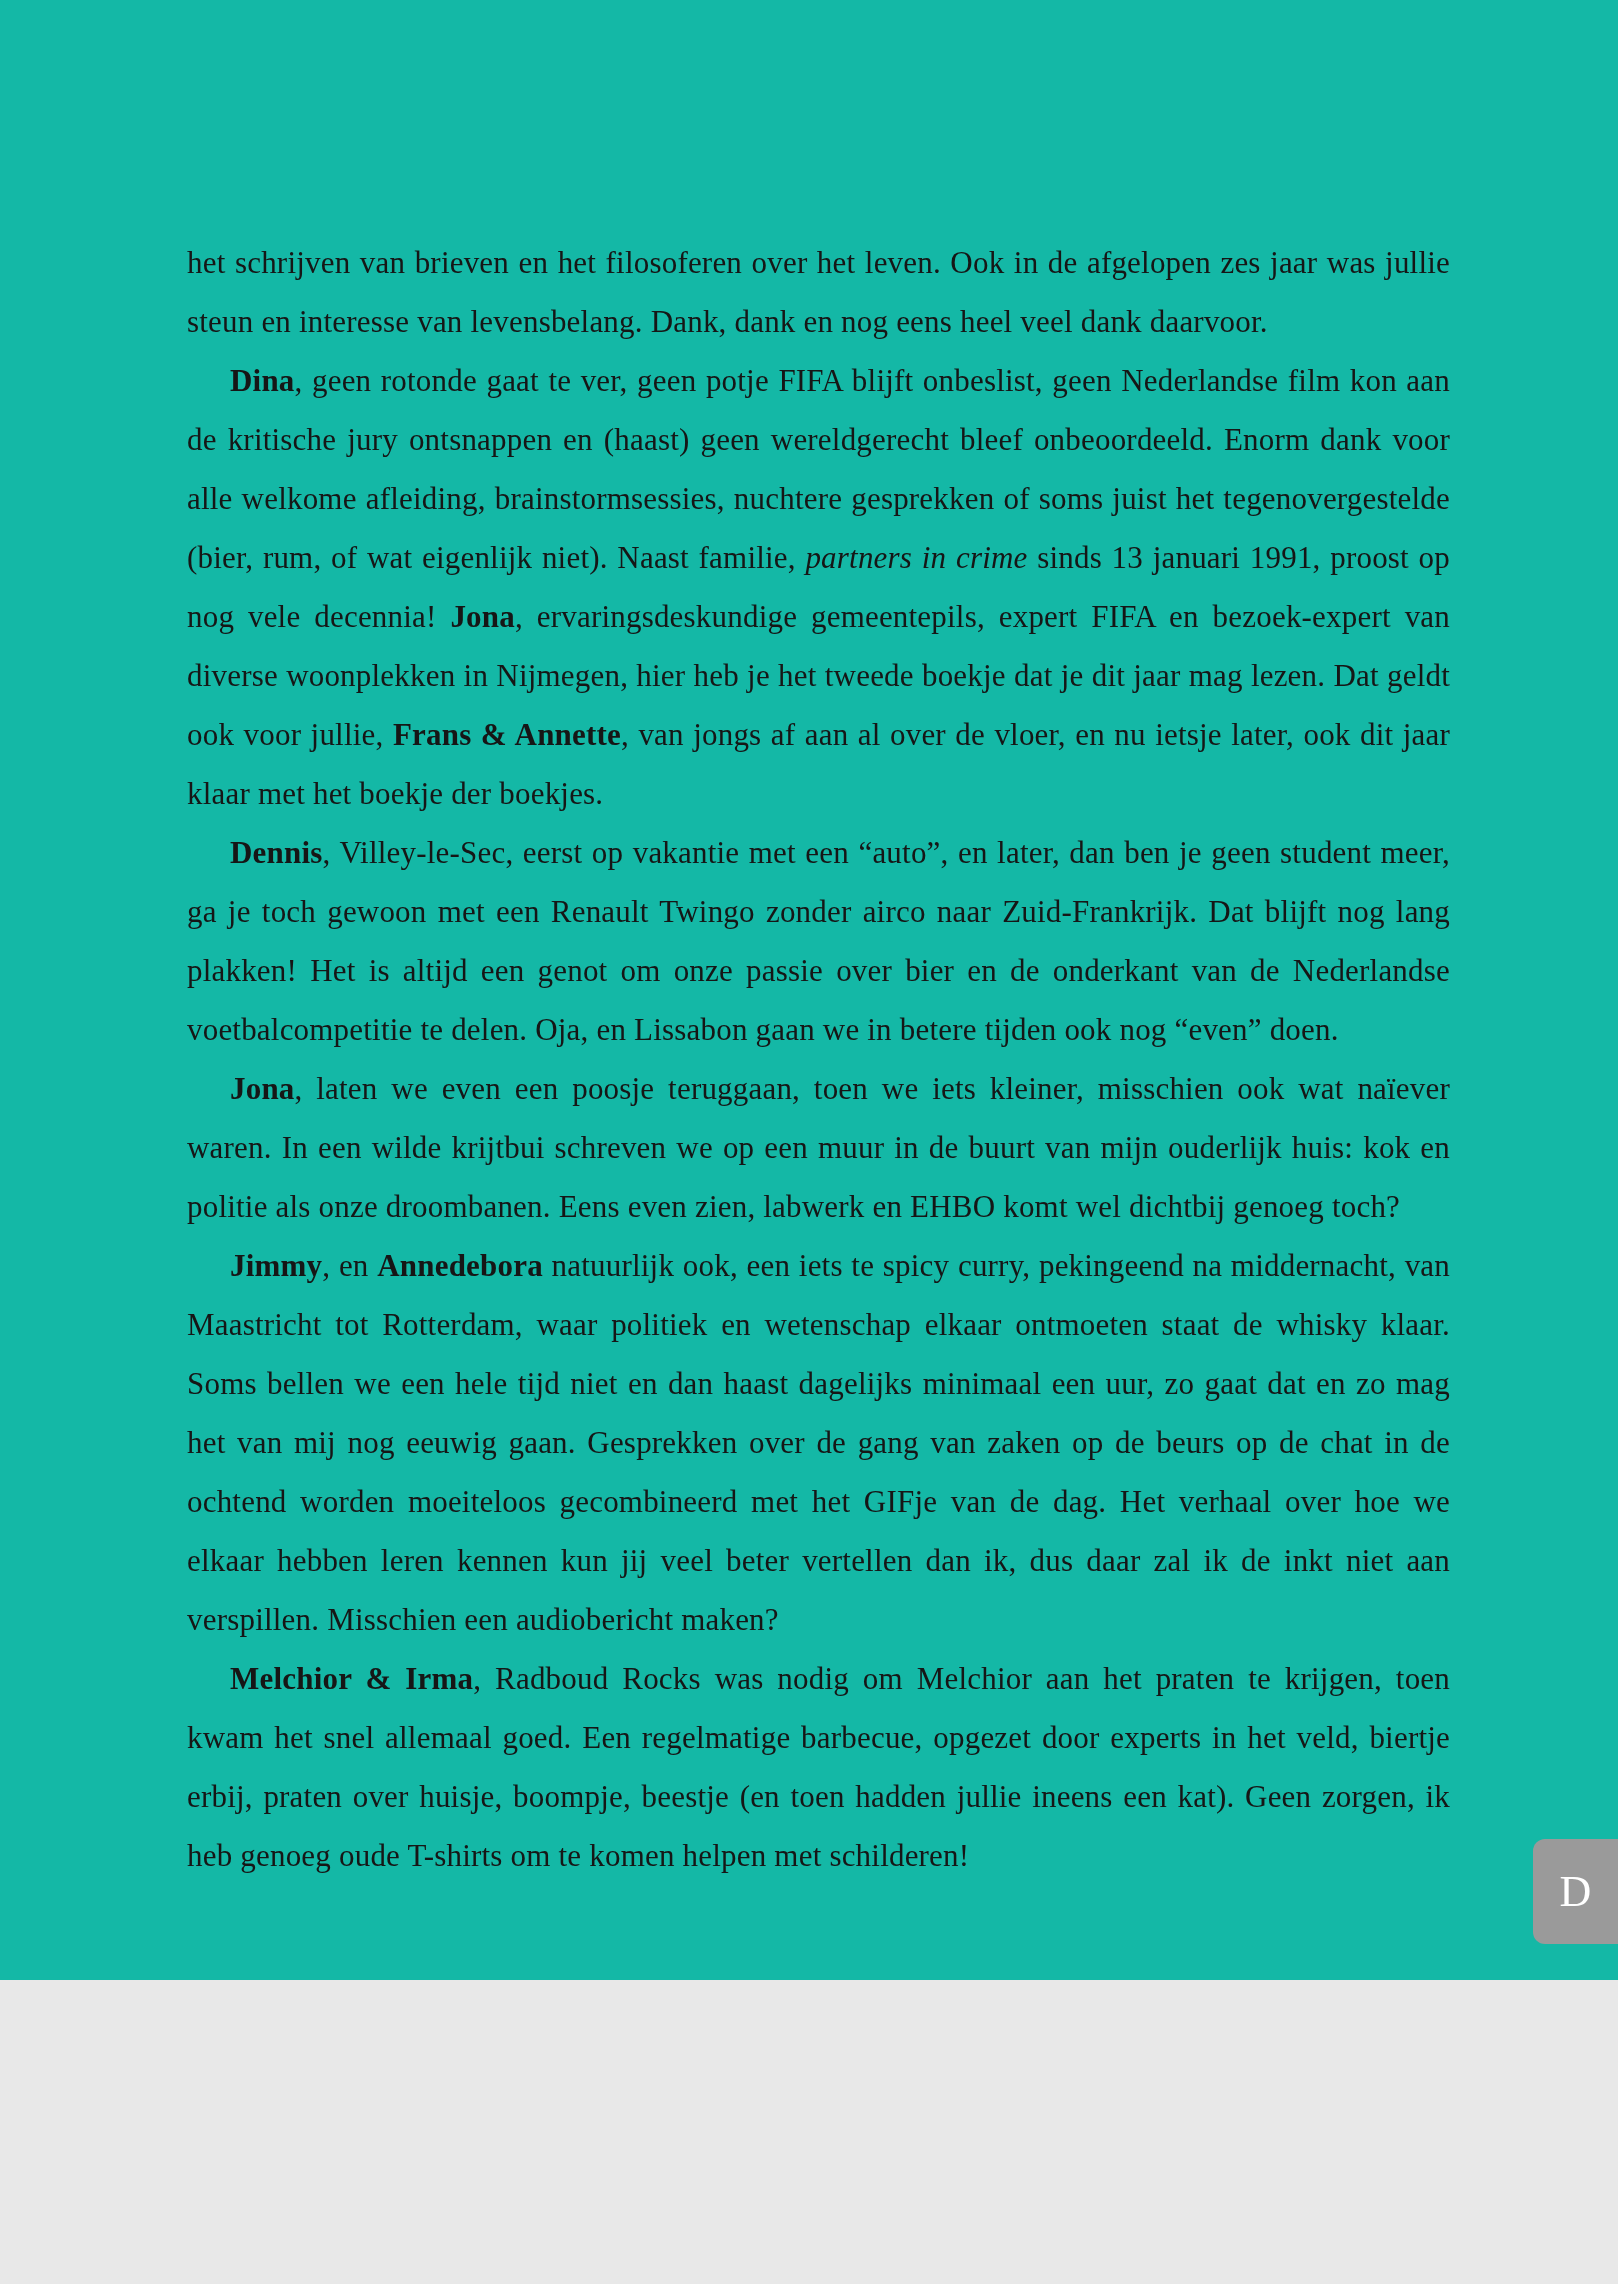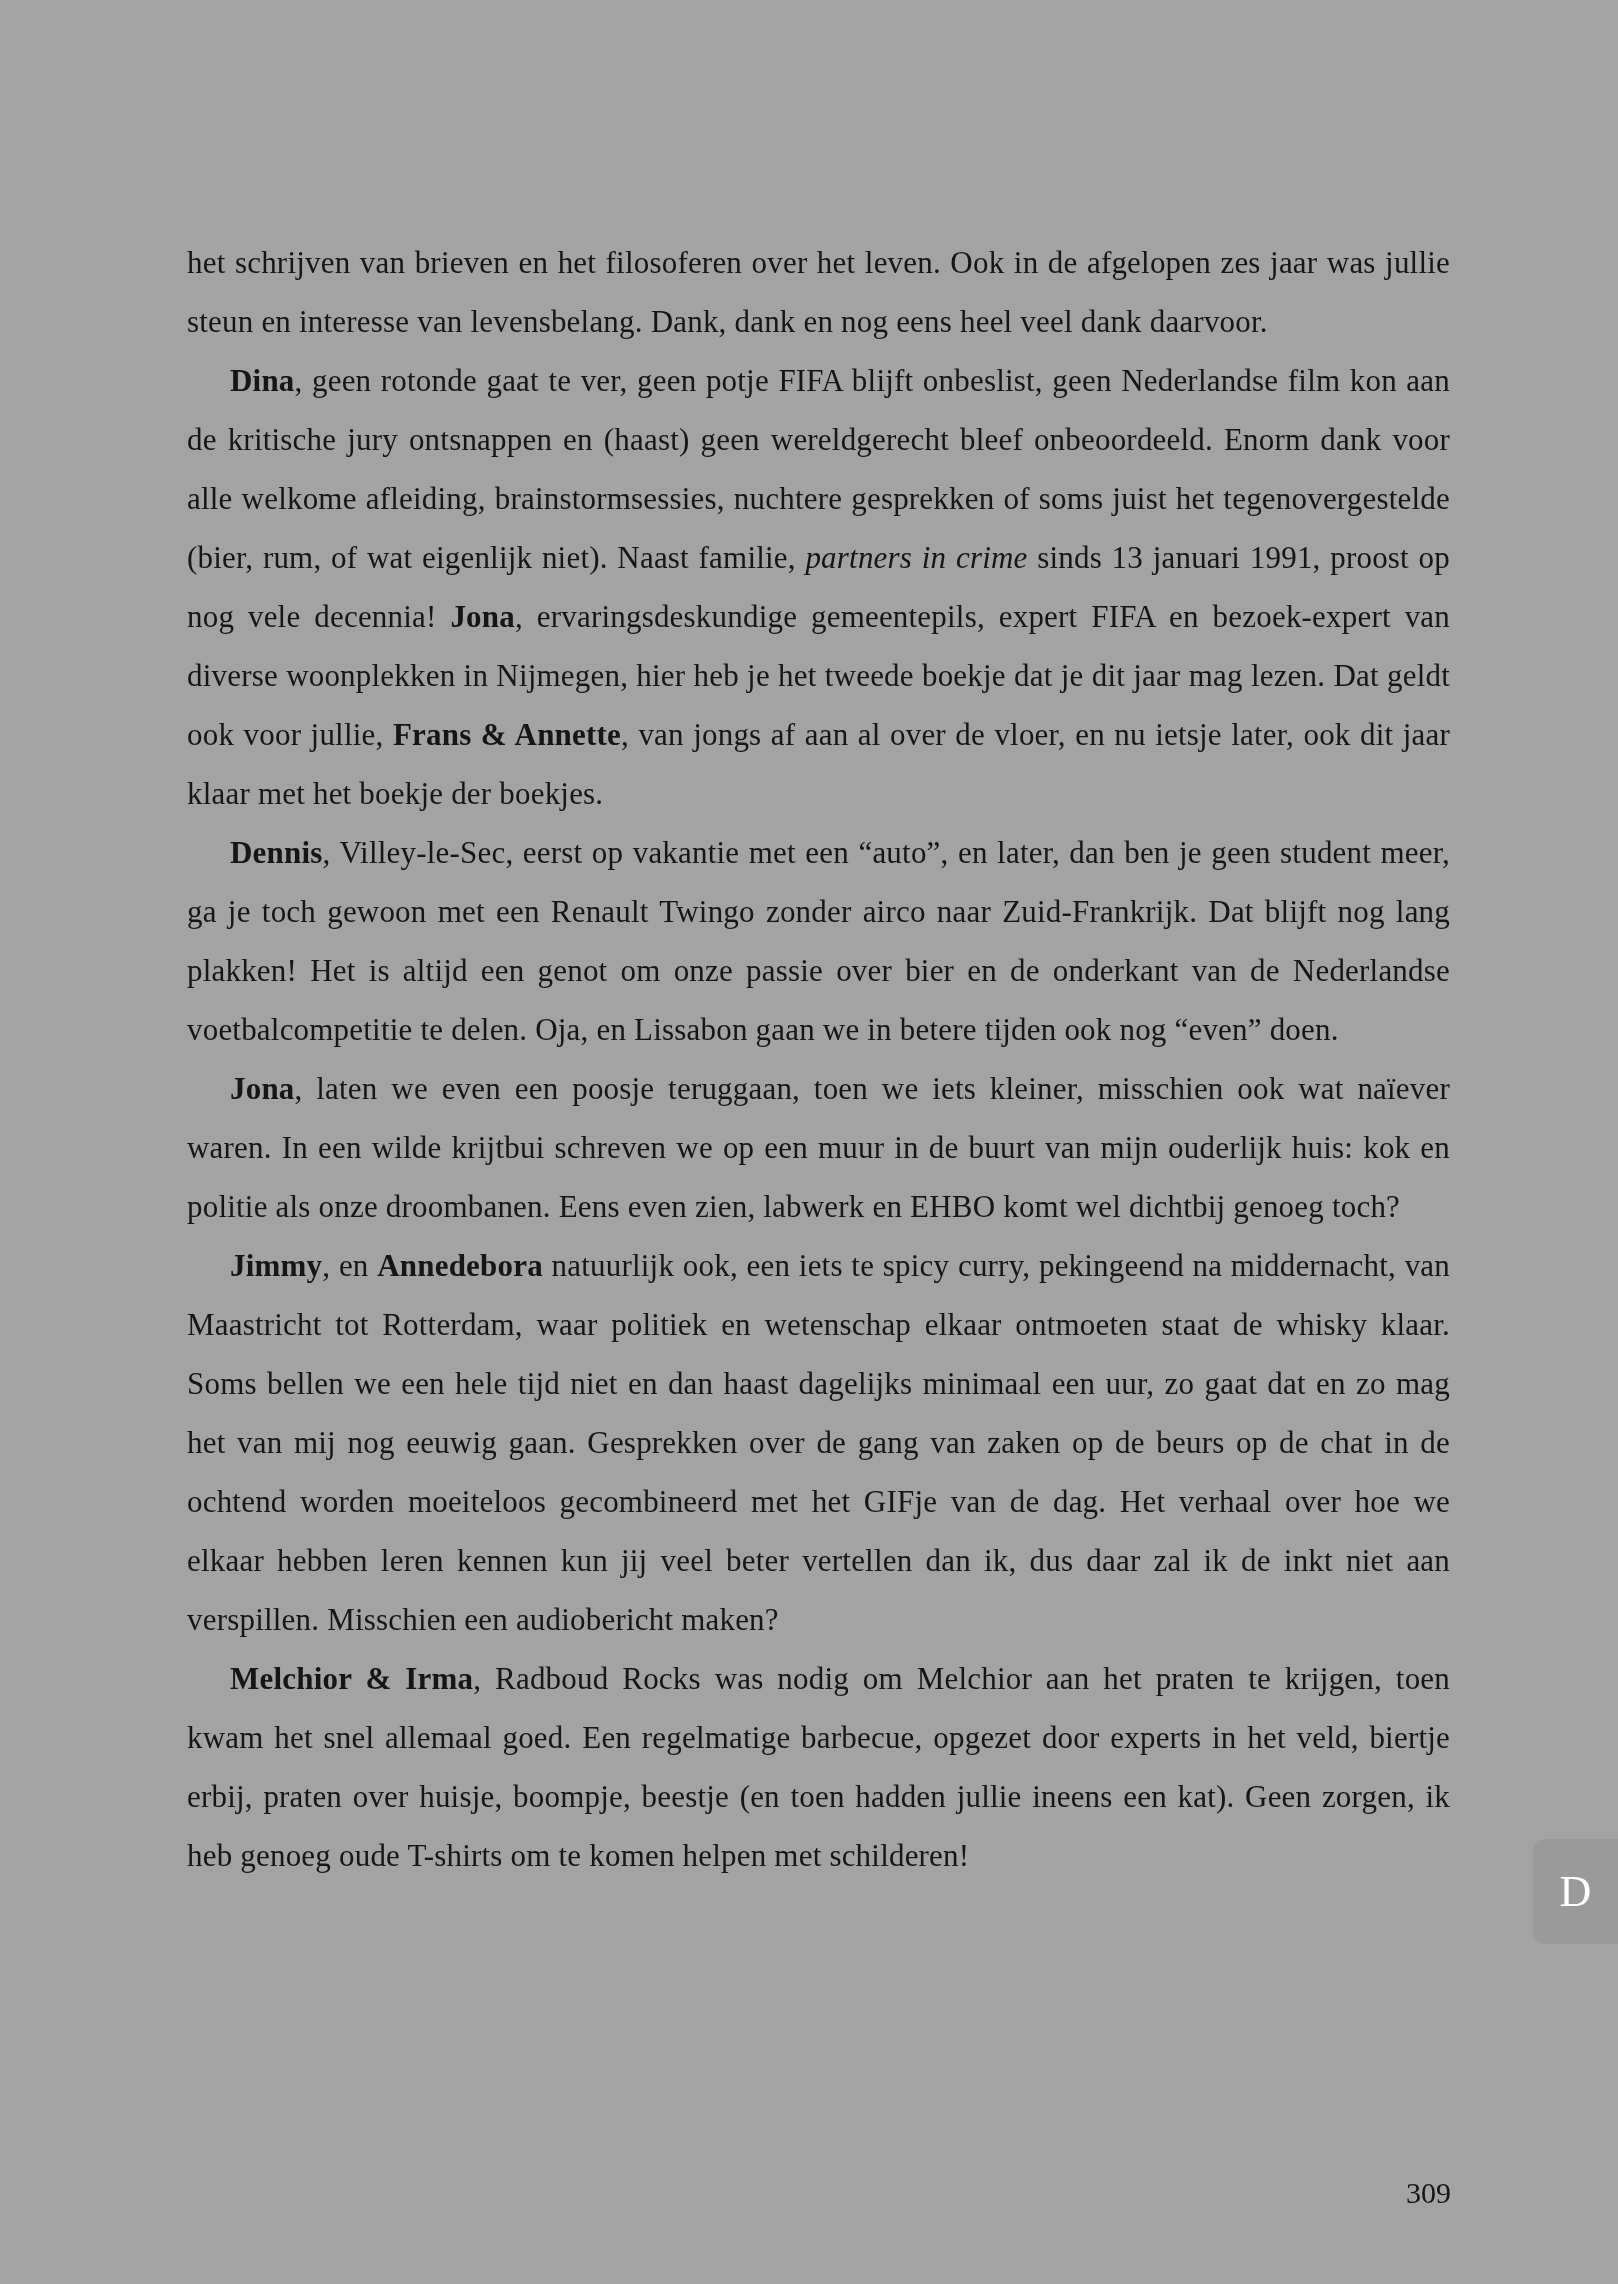--- a/index.html
+++ b/index.html
@@ -3,22 +3,22 @@
 <meta charset="utf-8">
 <style>
   html, body {
     margin: 0;
     padding: 0;
     background: #e8e8e8;
   }
   .page {
     position: relative;
     width: 1618px;
-    height: 2284px;
-    background: #a3a3a3;
+    height: 1980px;
+    background: #14b8a6;
     font-family: "Liberation Serif", "DejaVu Serif", serif;
     color: #161616;
     overflow: hidden;
     text-decoration: underline;
   }
   .text-block {
     position: absolute;
     left: 187px;
     top: 233px;
     width: 1263px;

